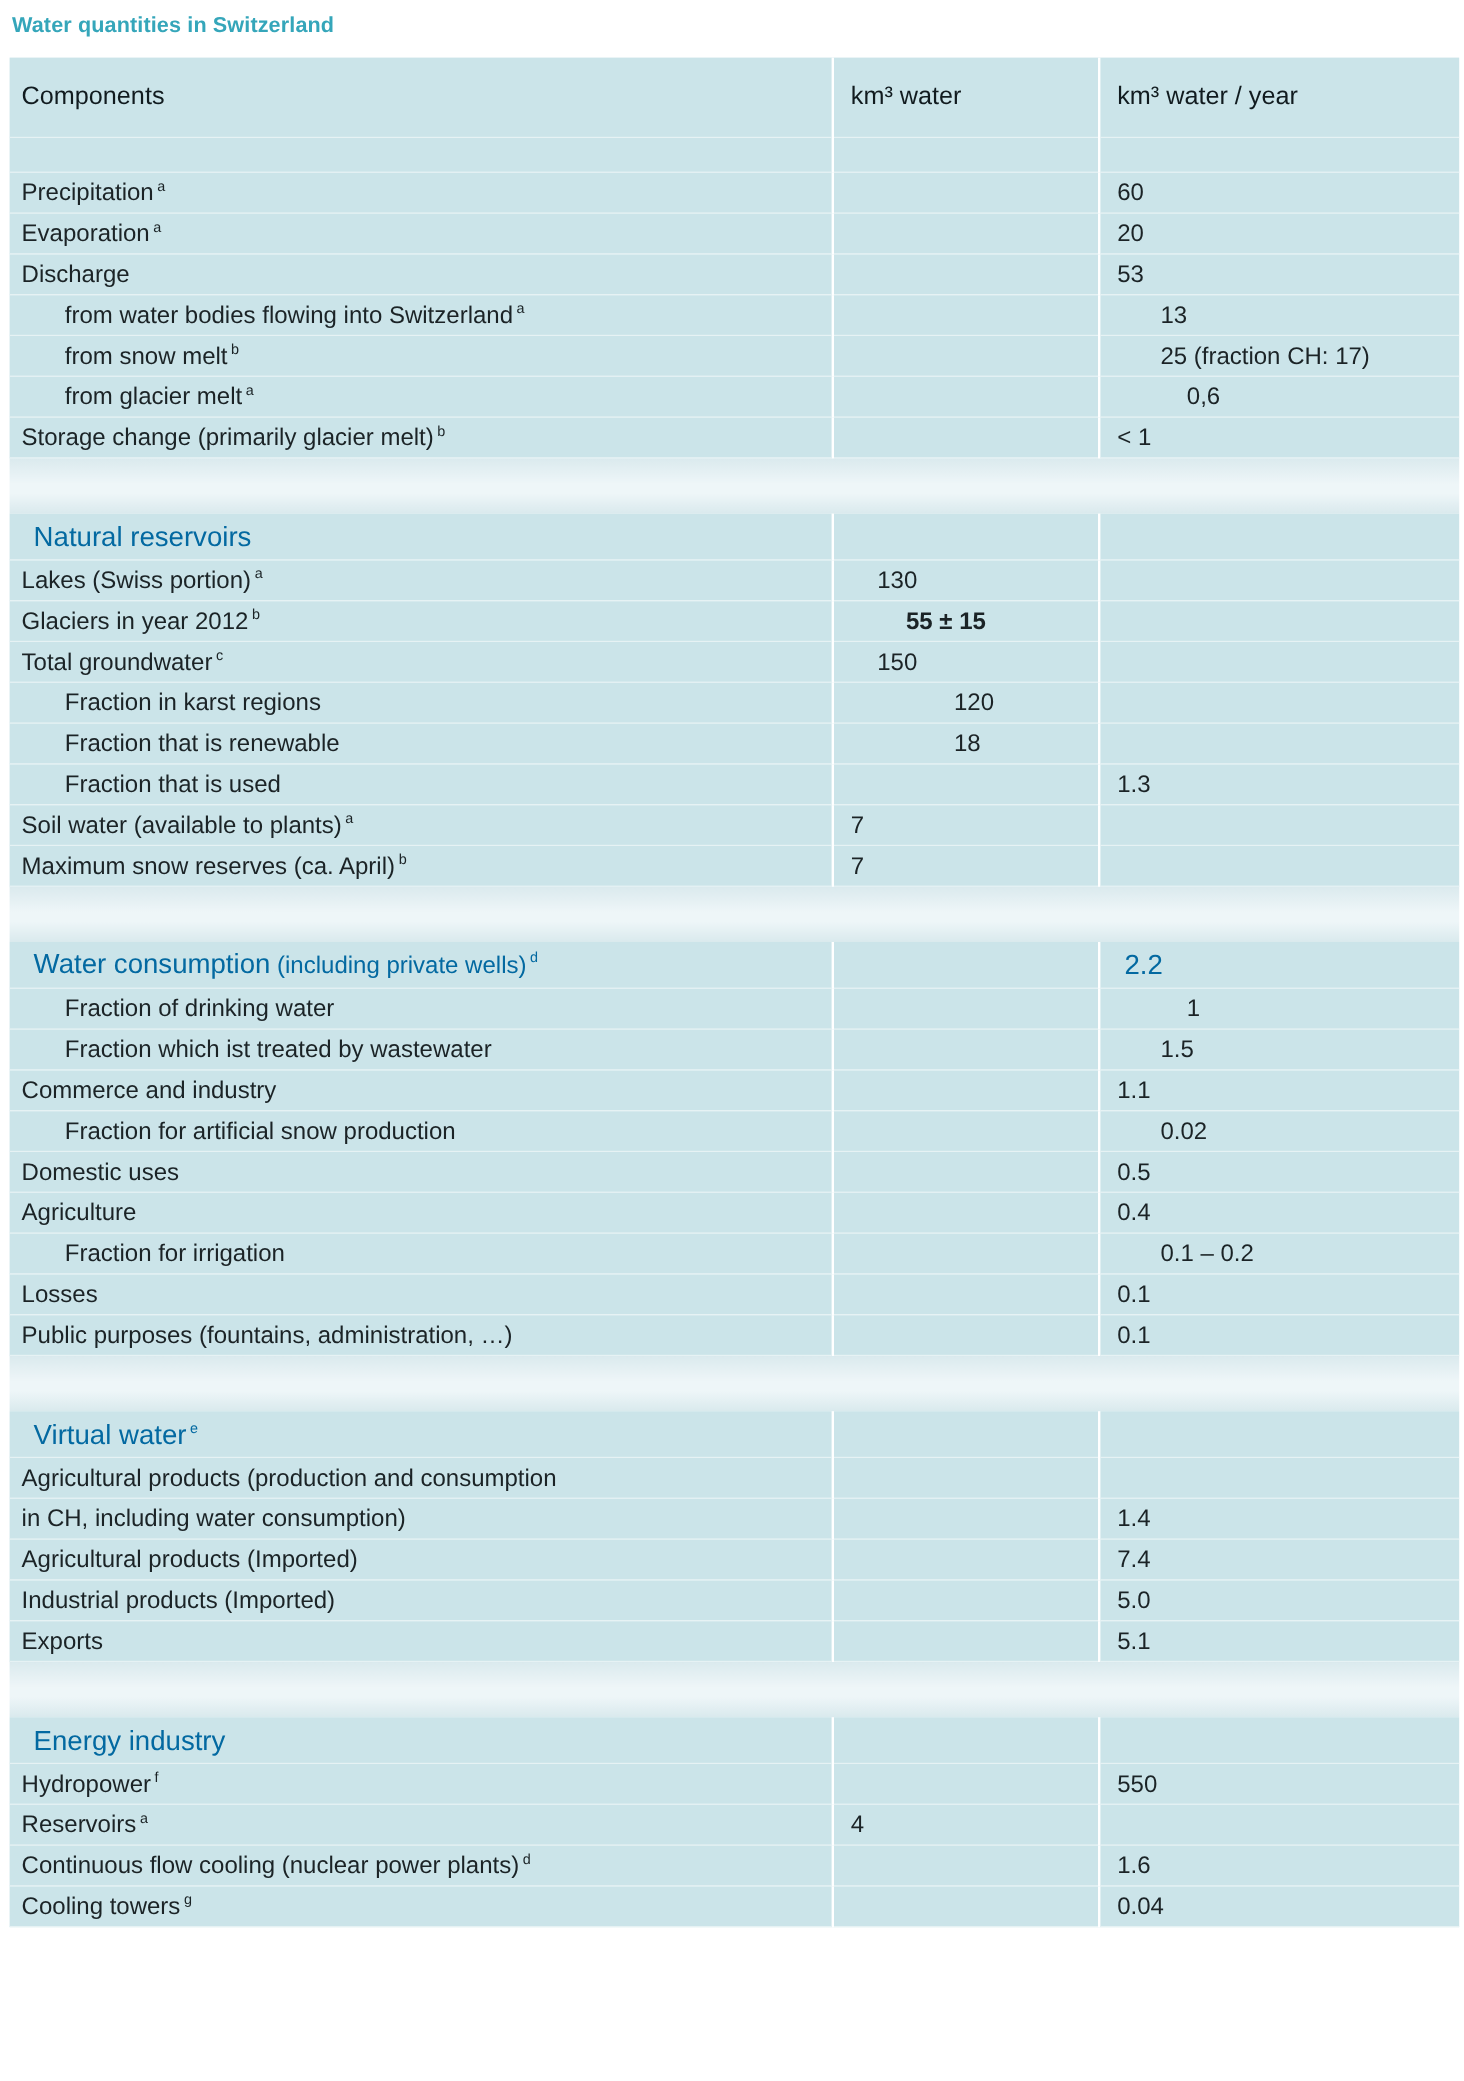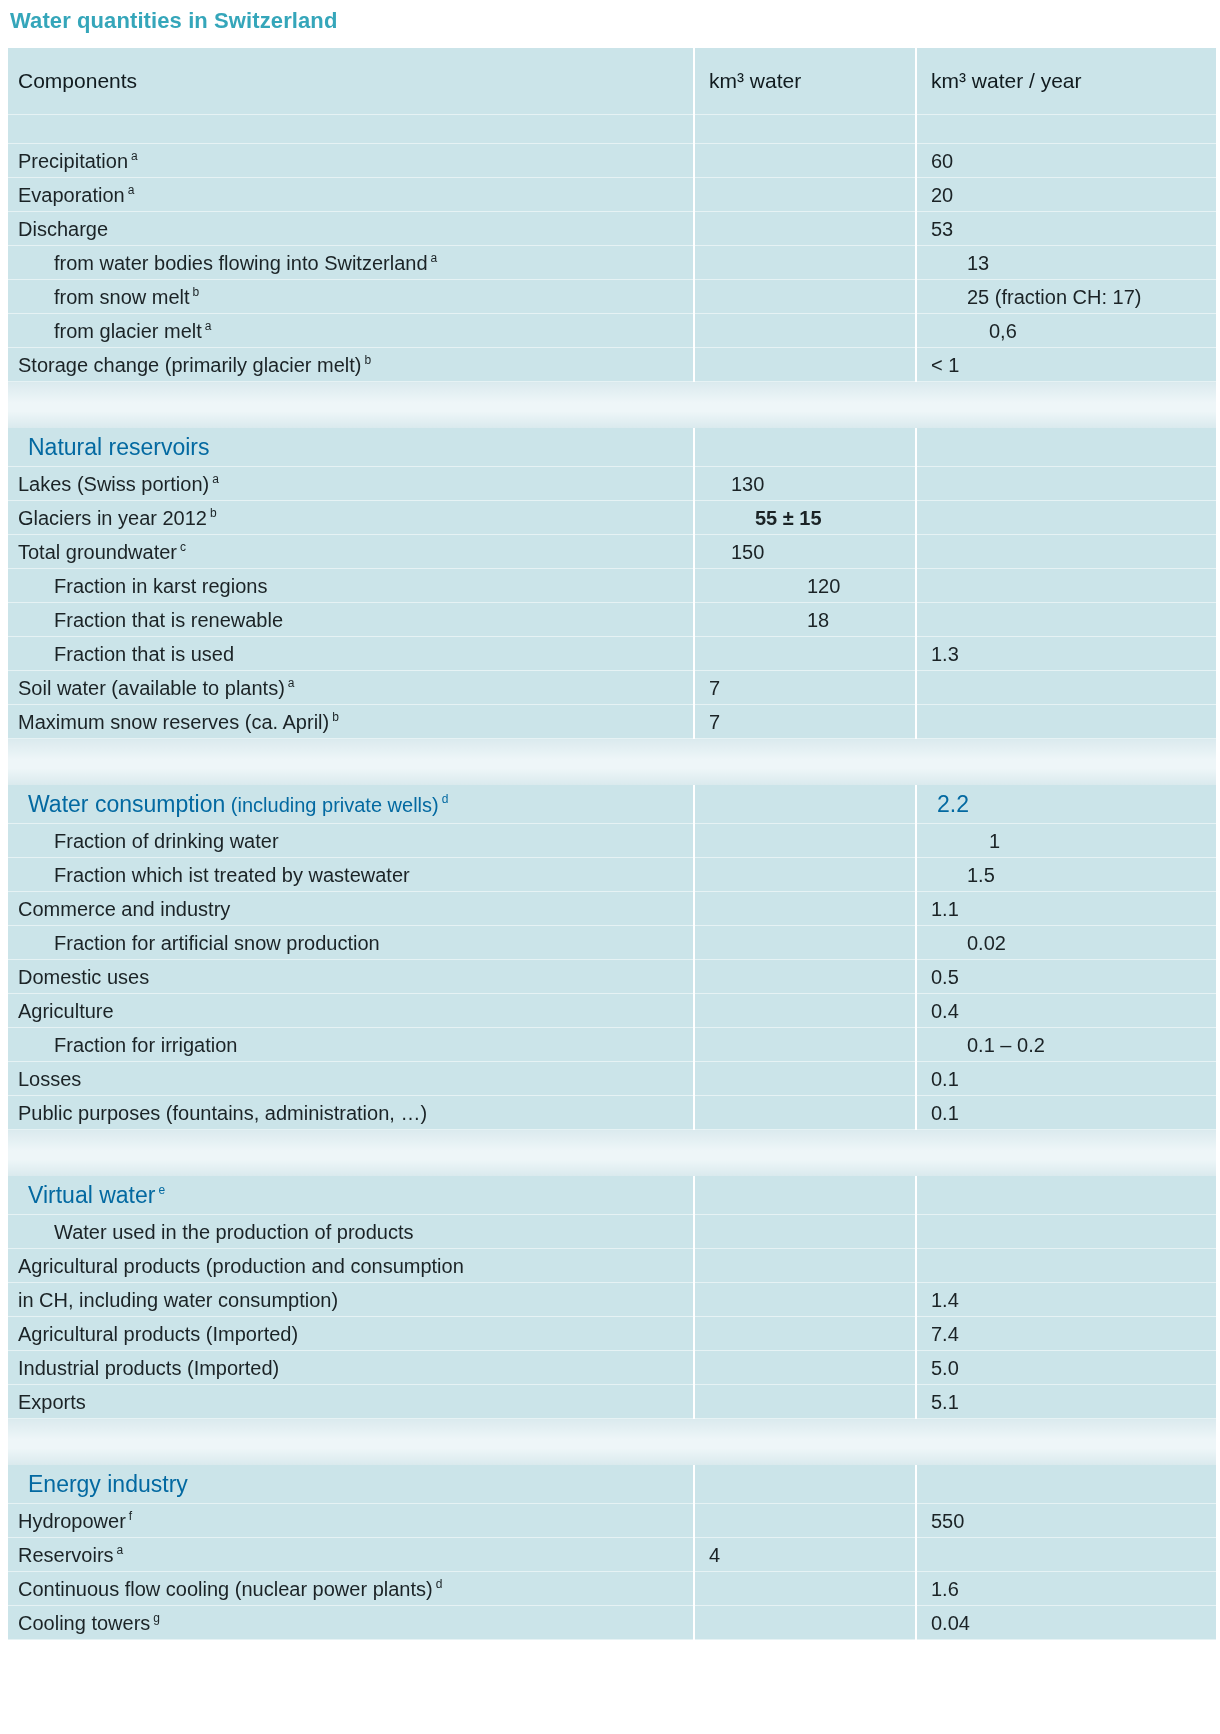--- a/index.html
+++ b/index.html
@@ -16,21 +16,21 @@
   }
 
   .page {
     position: relative;
     width: 1220px;
     height: 1734px;
     box-sizing: border-box;
   }
 
   .title {
-    font-size: 22px;
+    font-size: 18px;
     font-weight: bold;
     color: #35a6ba;
     padding: 6px 0 0 10px;
     letter-spacing: 0.1px;
     line-height: 30px;
   }
 
   table.wq {
     border-collapse: collapse;
     table-layout: fixed;
@@ -80,21 +80,21 @@
     white-space: nowrap;
   }
   tr.row td.num .cell { padding-left: 14px; }
 
   
   tr.row .cell.ind1 { padding-left: 46px; }
   tr.row td.num .cell.ind1 { padding-left: 50px; }
   tr.row td.num .cell.ind2 { padding-left: 72px; }
   tr.row td.num .cell.ind4 { padding-left: 36px; }
   tr.row td.num .cell.ind5 { padding-left: 60px; font-weight: bold; }
-  tr.row td.num .cell.ind6 { padding-left: 100px; margin-left: 12px; }
+  tr.row td.num .cell.ind6 { padding-left: 100px; }
 
   
   tr.sect td { height: 38px; }
   tr.sect .cell {
     padding-left: 20px;
     font-size: 23px;
     line-height: 30px;
     color: #0369a1;
     white-space: nowrap;
   }
@@ -453,31 +453,20 @@
           </td>
           <td class="num">
             <div class="cell"></div>
           </td>
           <td class="num">
             <div class="cell"></div>
           </td>
         </tr>
         <tr class="row">
           <td>
-            <div class="cell ind1">Water used in the production of products</div>
-          </td>
-          <td class="num">
-            <div class="cell"></div>
-          </td>
-          <td class="num">
-            <div class="cell"></div>
-          </td>
-        </tr>
-        <tr class="row">
-          <td>
             <div class="cell">Agricultural products (production and consumption</div>
           </td>
           <td class="num">
             <div class="cell"></div>
           </td>
           <td class="num">
             <div class="cell"></div>
           </td>
         </tr>
         <tr class="row">

